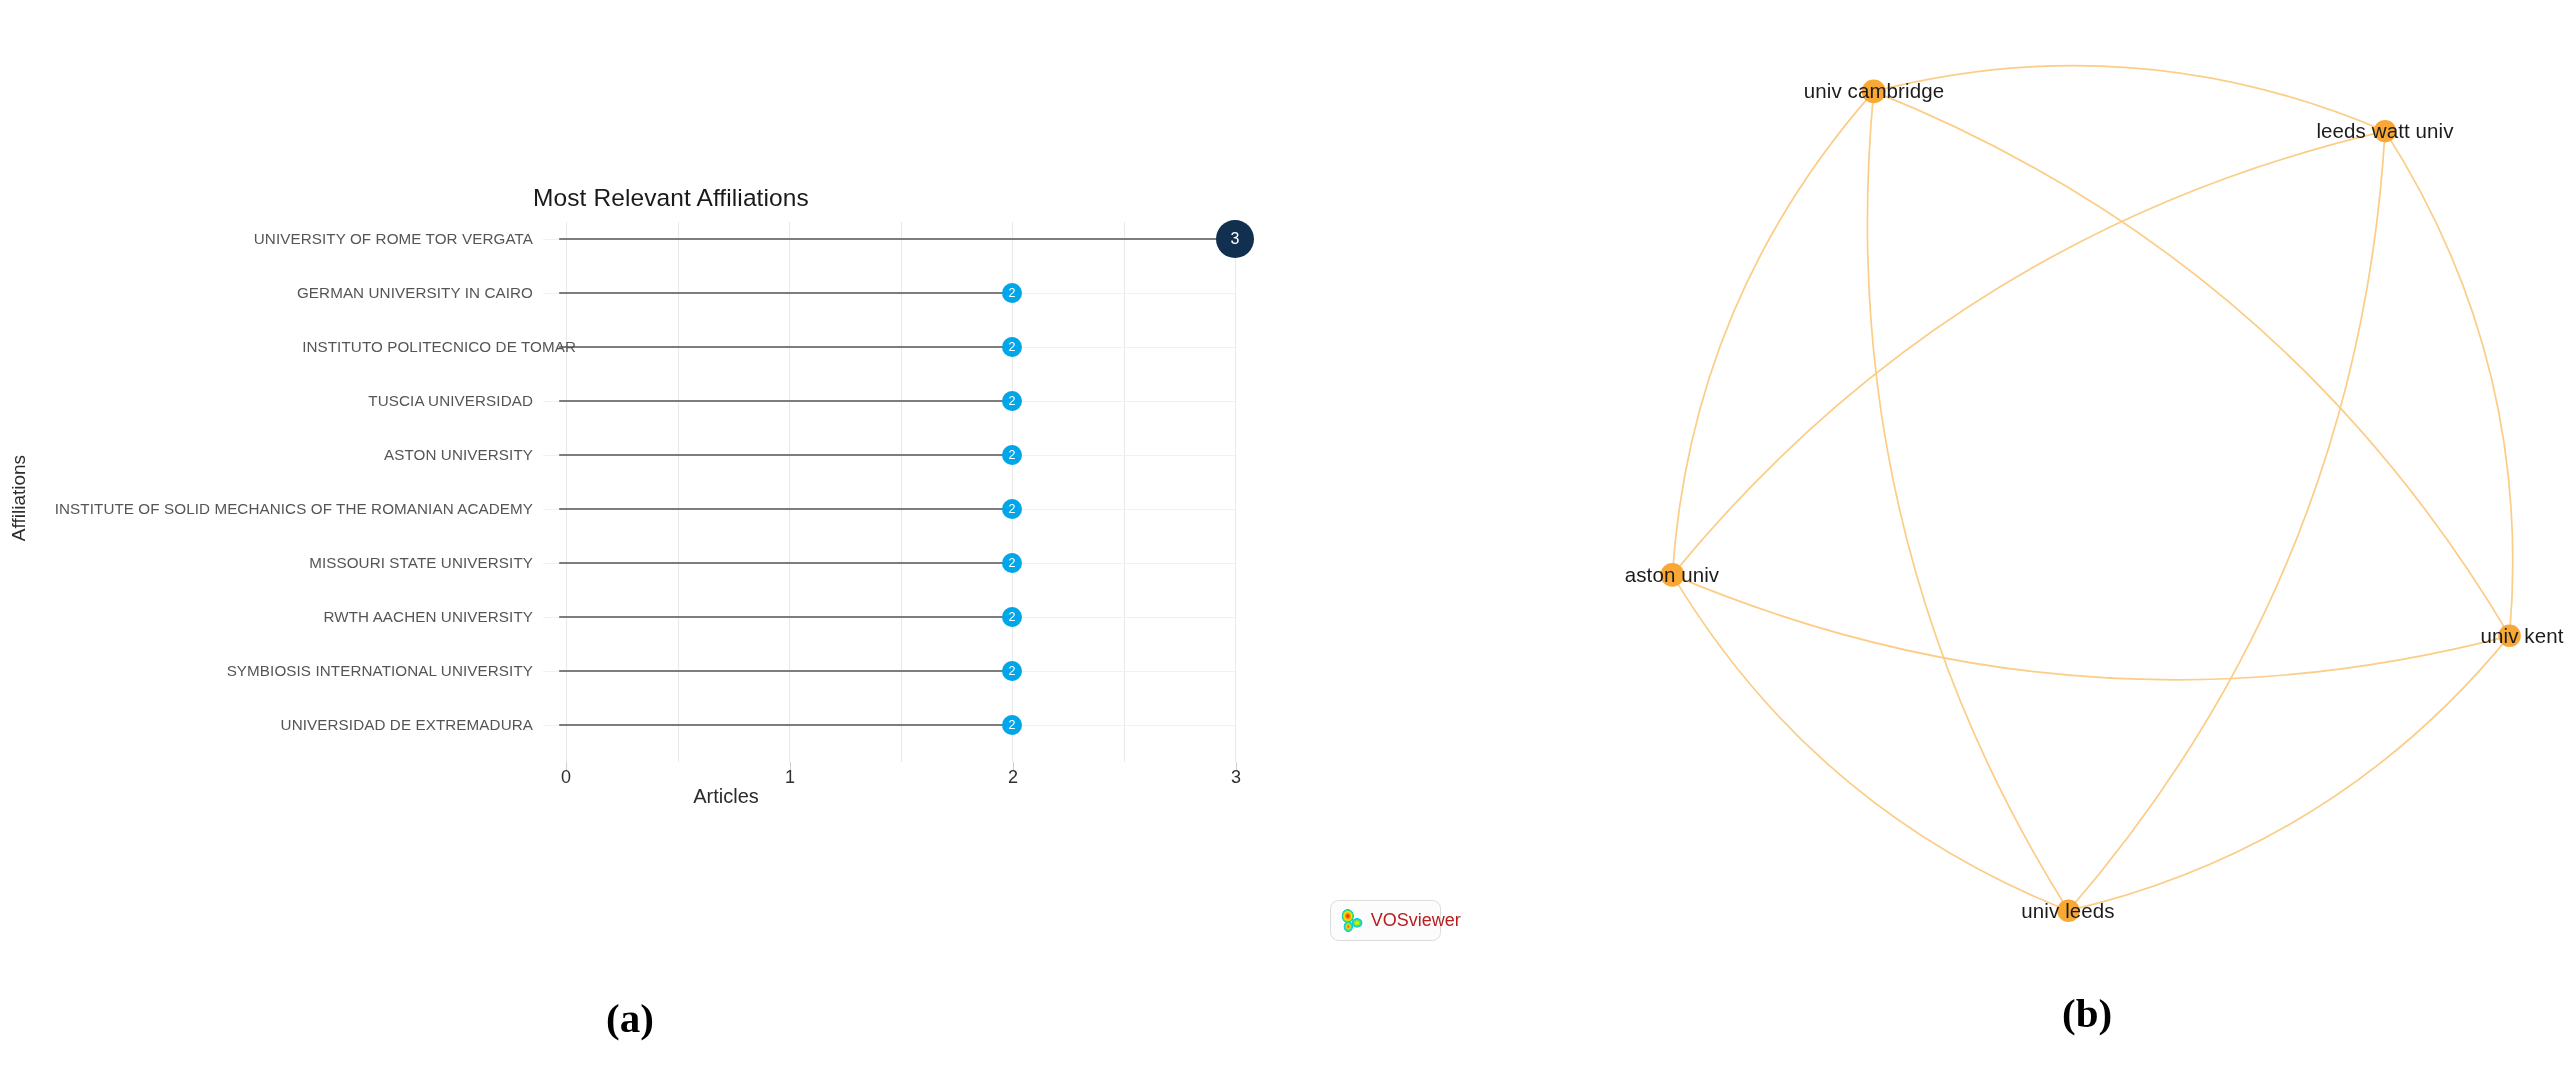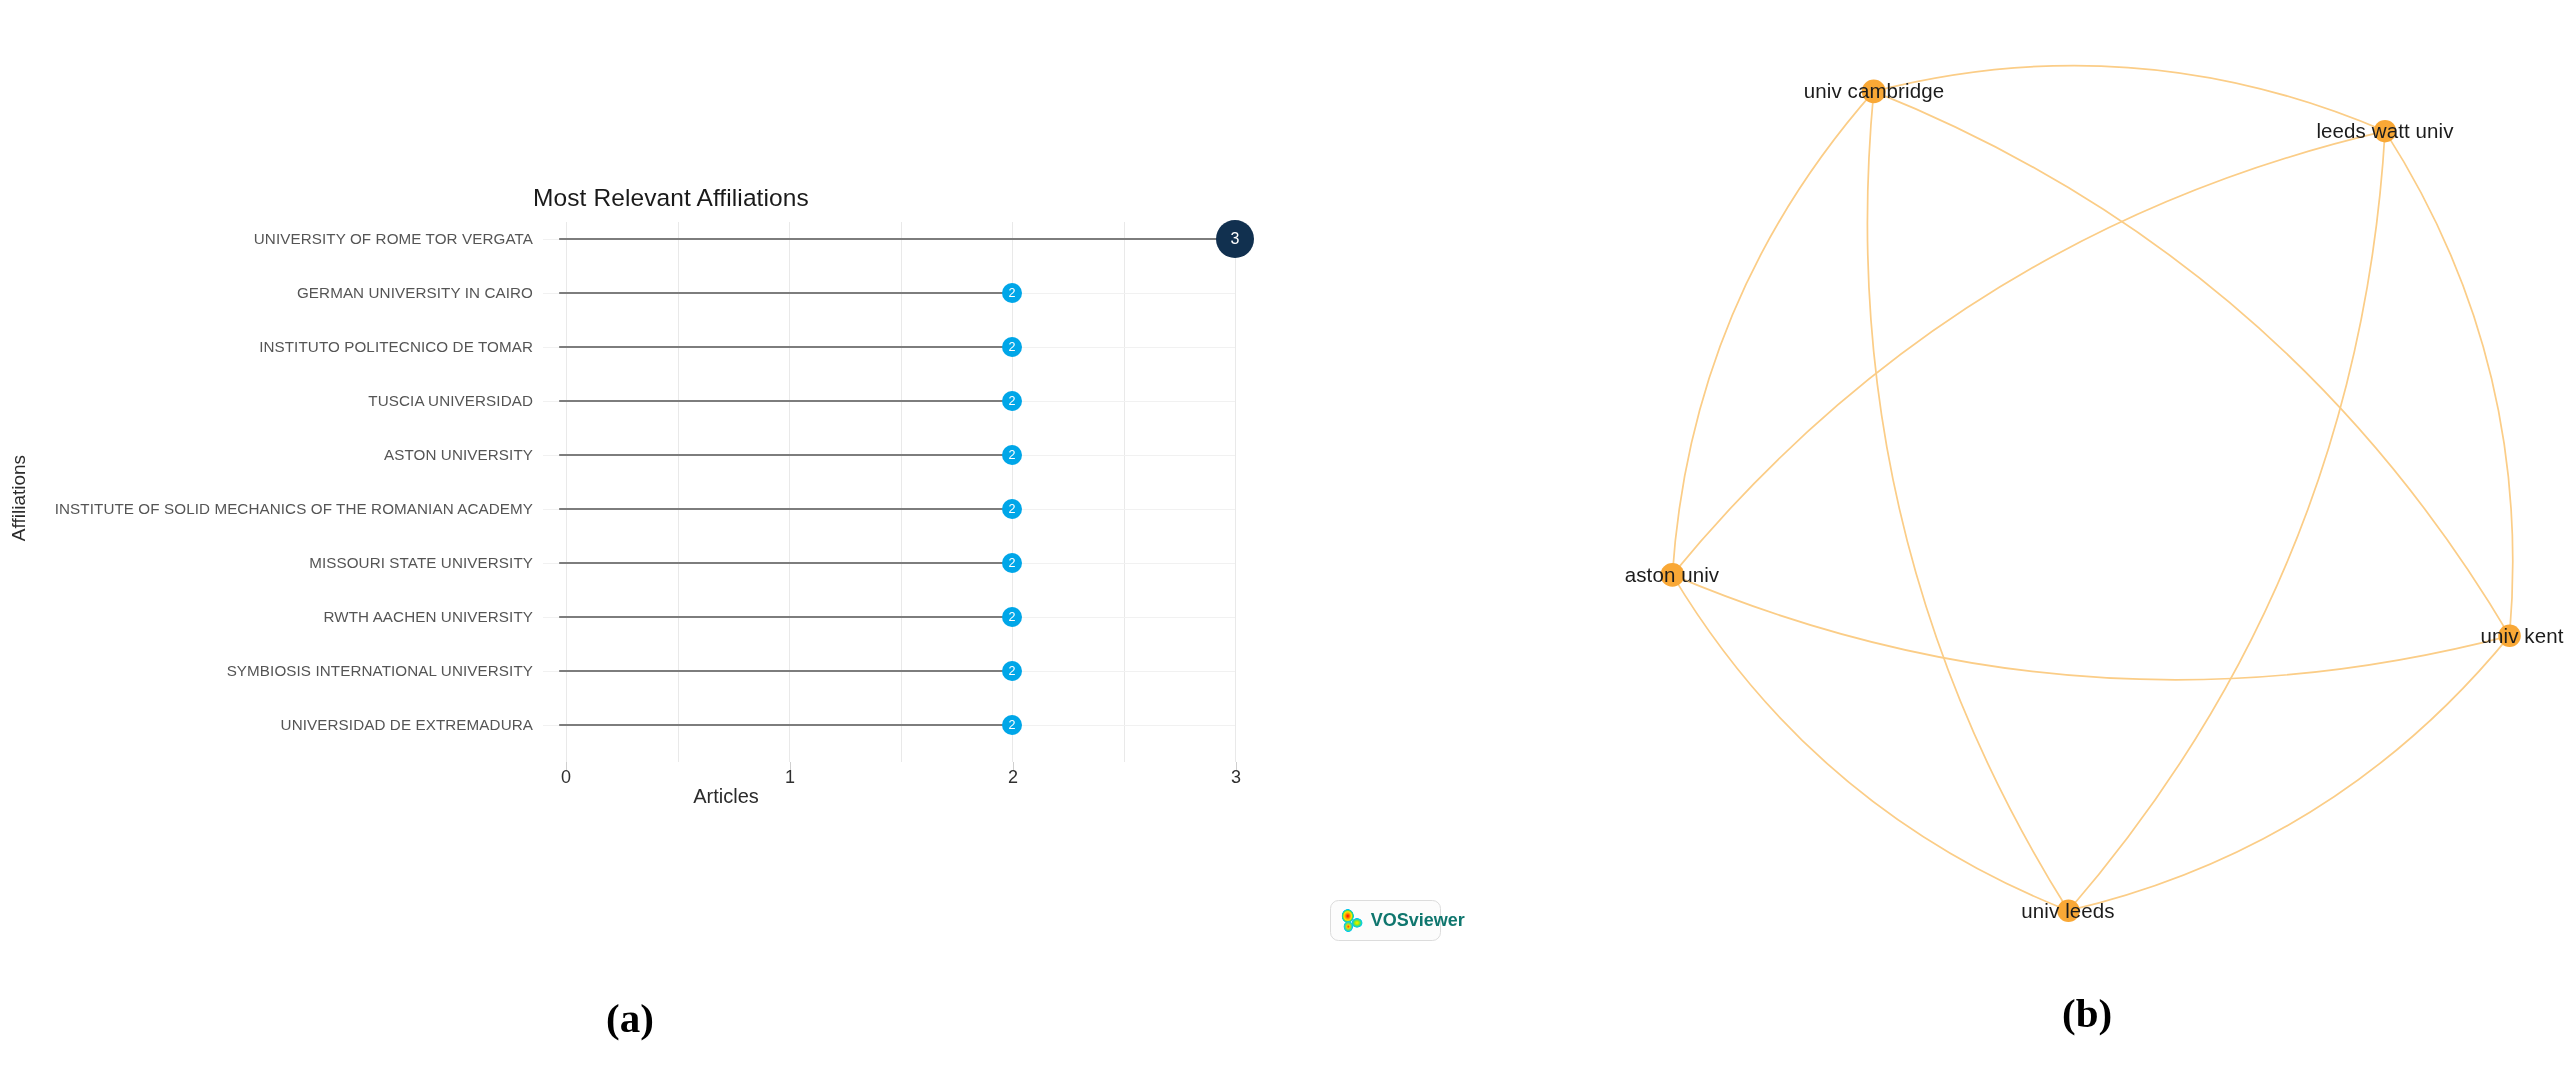--- a/index.html
+++ b/index.html
@@ -185,23 +185,22 @@
     box-sizing: border-box;
   }
   #vos-logo {
     width: 26.5px;
     height: 26.5px;
     flex: 0 0 26.5px;
   }
   #vos-text {
     margin-left: 5.3px;
     font-size: 18px;
-    color: #0f766e;
+    color: #b91c1c;
     font-family: "Liberation Sans", sans-serif;
-    font-weight: bold;
   }
 </style>
 </head>
 <body>
 
 <div id="panel-a">
 
   <div id="chart-title">Most Relevant Affiliations</div>
 
   <div id="y-axis-title">Affiliations</div>
@@ -264,21 +263,21 @@
       <div class="hgrid" style="top: 503px;"></div>
       <div class="row" style="top: 503px;">
         <div class="stem" style="width: 453px; background: rgb(125, 125, 125);"></div>
         <div class="dot" style="width: 20px; height: 20px; left: 436px; top: -10px; background: rgb(0, 166, 232); font-size: 12.6px;">2</div>
       </div>
     </div>
 
   <div id="y-labels">
       <div class="ylabel" style="top: 230px; left: 0px; width: 533px; right: auto;">UNIVERSITY OF ROME TOR VERGATA</div>
       <div class="ylabel" style="top: 284px; left: 0px; width: 533px; right: auto;">GERMAN UNIVERSITY IN CAIRO</div>
-      <div class="ylabel" style="top: 338px; left: 0px; width: 533px; right: auto;">INSTITUTO POLITECNICO DE TOMAR</div>
+      <div class="ylabel" style="top: 338px; left: 0px; width: 533px; right: auto; padding-left: 43px;">INSTITUTO POLITECNICO DE TOMAR</div>
       <div class="ylabel" style="top: 392px; left: 0px; width: 533px; right: auto;">TUSCIA UNIVERSIDAD</div>
       <div class="ylabel" style="top: 446px; left: 0px; width: 533px; right: auto;">ASTON UNIVERSITY</div>
       <div class="ylabel" style="top: 500px; left: 0px; width: 533px; right: auto;">INSTITUTE OF SOLID MECHANICS OF THE ROMANIAN ACADEMY</div>
       <div class="ylabel" style="top: 554px; left: 0px; width: 533px; right: auto;">MISSOURI STATE UNIVERSITY</div>
       <div class="ylabel" style="top: 608px; left: 0px; width: 533px; right: auto;">RWTH AACHEN UNIVERSITY</div>
       <div class="ylabel" style="top: 662px; left: 0px; width: 533px; right: auto;">SYMBIOSIS INTERNATIONAL UNIVERSITY</div>
       <div class="ylabel" style="top: 716px; left: 0px; width: 533px; right: auto;">UNIVERSIDAD DE EXTREMADURA</div>
     </div>
   <div id="x-labels">
       <div class="xtick-mark" style="left: 566px;"></div>

